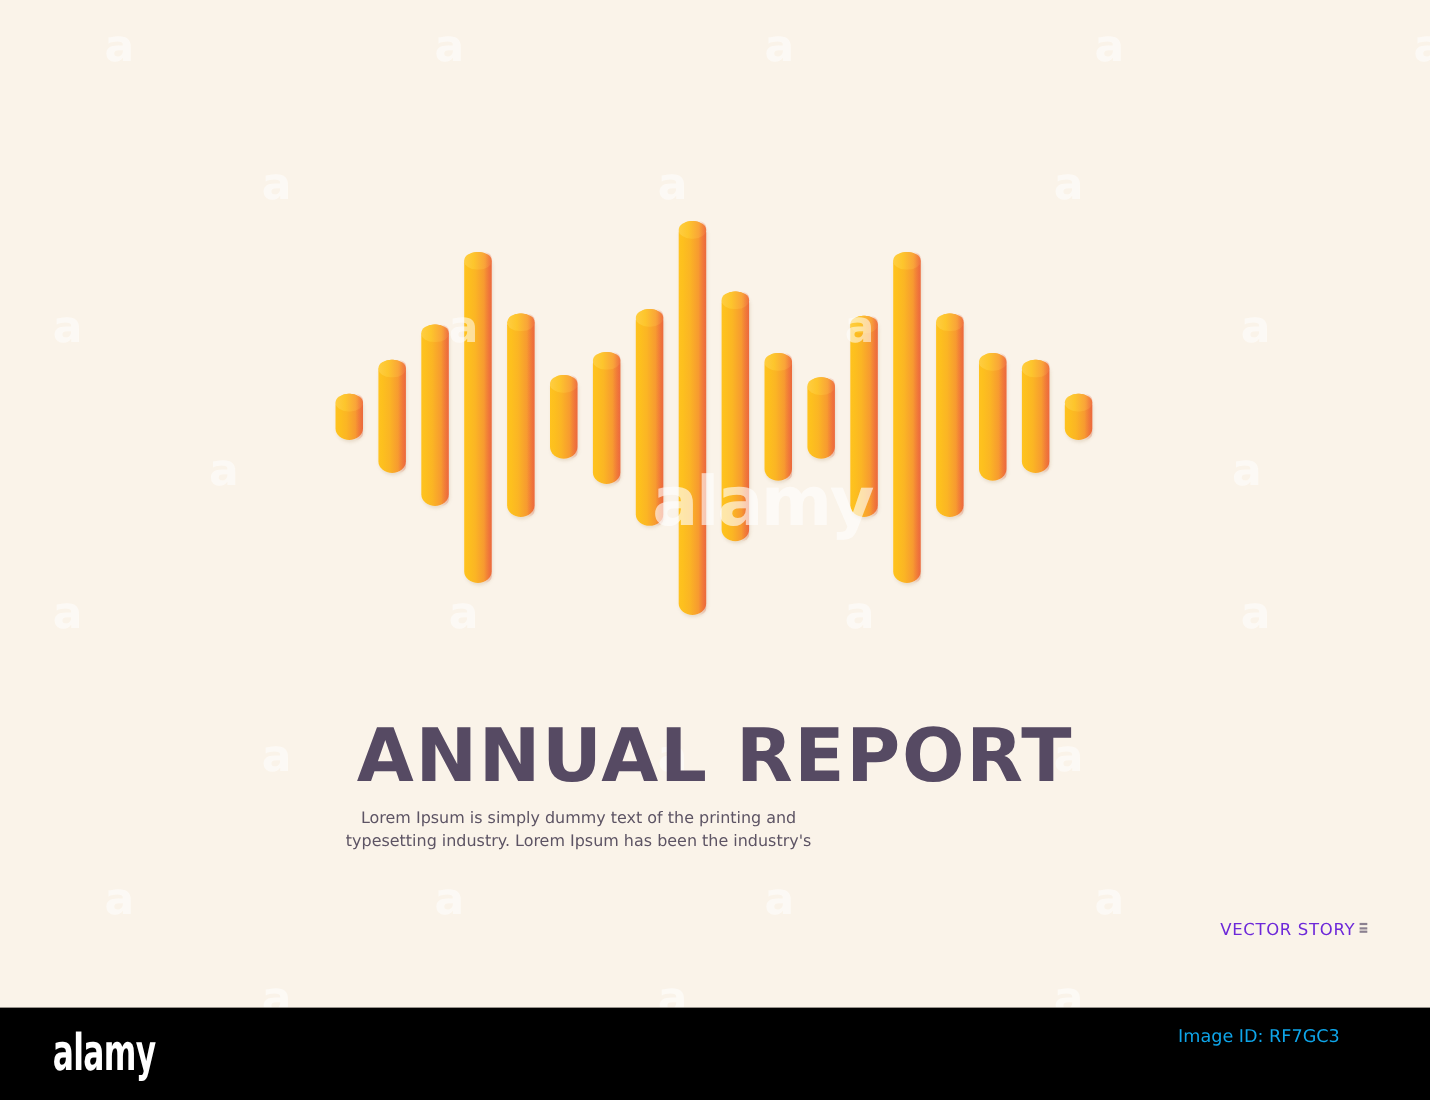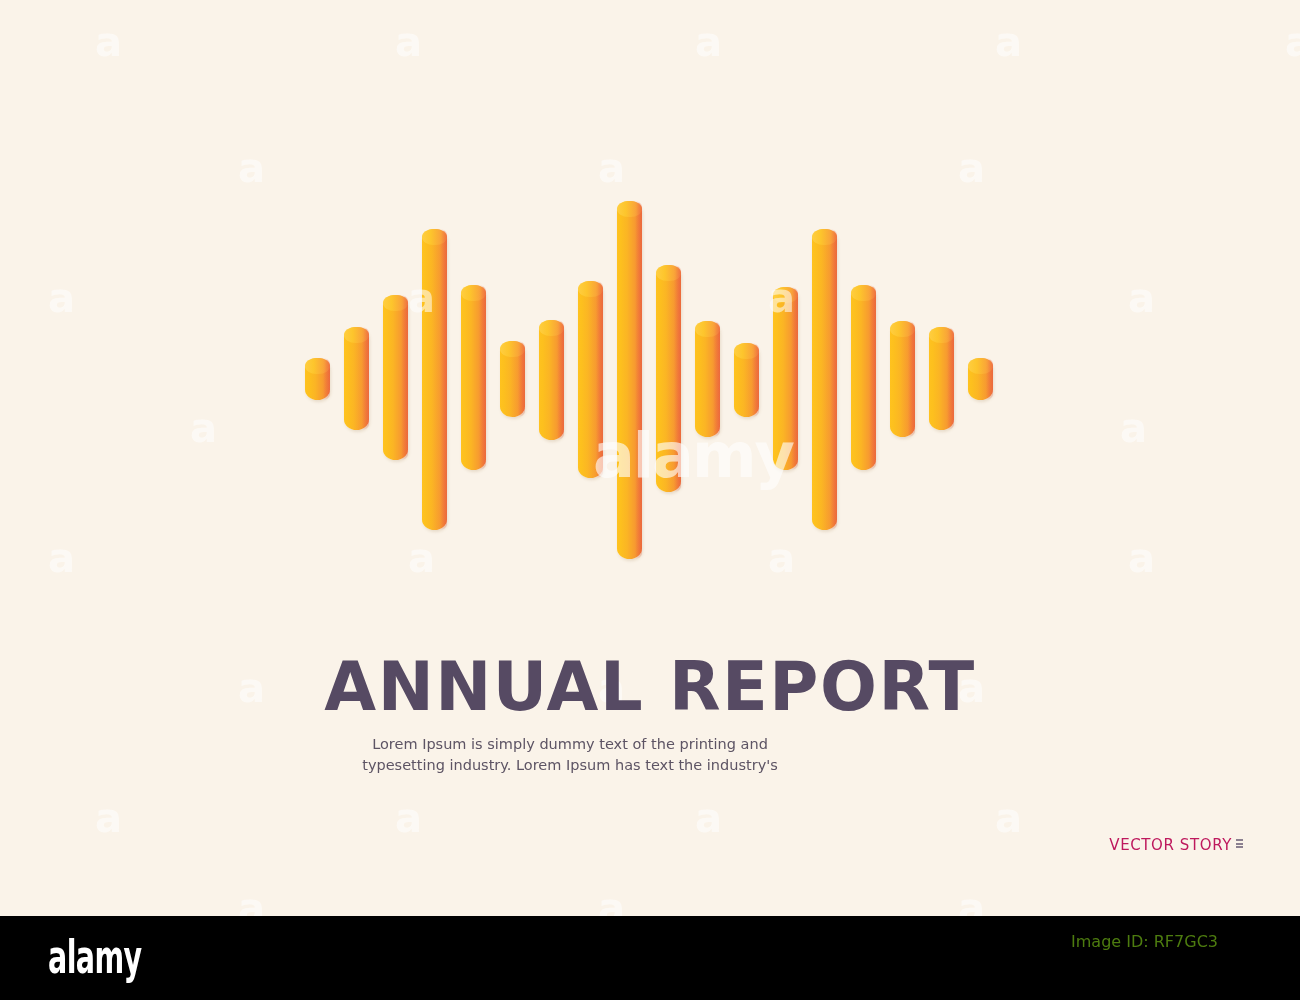--- a/index.html
+++ b/index.html
@@ -121,38 +121,37 @@
     left: 0;
     top: 734px;
     width: 1052px;
     text-align: center;
     font-family: "DejaVu Sans", sans-serif;
     font-weight: 400;
     font-size: 14.5px;
     line-height: 21px;
     color: #5d5464;
     z-index: 4;
-    padding-left: 44px;
   }
   #subtitle .ln { display: block; }
 
   #brand {
     position: absolute;
     right: 57px;
     top: 836px;
     display: flex;
     align-items: flex-start;
     gap: 4px;
     z-index: 4;
   }
   #brand .brand-text {
     font-family: "DejaVu Sans", sans-serif;
     font-size: 15px;
     letter-spacing: .6px;
-    color: #be185d;
+    color: #6d28d9;
     white-space: nowrap;
   }
   #brand .brand-mark {
     display: flex;
     flex-direction: column;
     gap: 1.5px;
     padding-top: 3px;
   }
   #brand .brand-mark i {
     display: block;
@@ -187,21 +186,21 @@
   #footer-right {
     position: absolute;
     right: 38px;
     top: 15px;
     text-align: center;
     width: 235px;
   }
   #footer-imageid {
     font-family: "DejaVu Sans", sans-serif;
     font-size: 16px;
-    color: #4d7c0f;
+    color: #0ea5e9;
     line-height: 22px;
   }
   #footer-url {
     font-family: "DejaVu Sans", sans-serif;
     font-weight: 700;
     font-size: 21px;
     color: #ffffff;
     line-height: 28px;
     letter-spacing: .2px;
   }
@@ -263,21 +262,21 @@
         <div class="bar" style="left: 851px; top: 285px; width: 25px; height: 185px;"></div>
         <div class="bar" style="left: 890px; top: 321px; width: 25px; height: 116px;"></div>
         <div class="bar" style="left: 929px; top: 327px; width: 25px; height: 103px;"></div>
         <div class="bar" style="left: 968px; top: 358px; width: 25px; height: 42px;"></div>
       </div>
 
     <div id="title">ANNUAL REPORT</div>
 
     <div id="subtitle">
       <span class="ln">Lorem Ipsum is simply dummy text of the printing and</span>
-      <span class="ln">typesetting industry. Lorem Ipsum has text the industry's</span>
+      <span class="ln">typesetting industry. Lorem Ipsum has been the industry's</span>
     </div>
 
     <div id="brand">
       <span class="brand-text">VECTOR STORY</span>
       <span class="brand-mark">
         <i></i>
           <i></i>
           <i></i>
       </span>
     </div>

